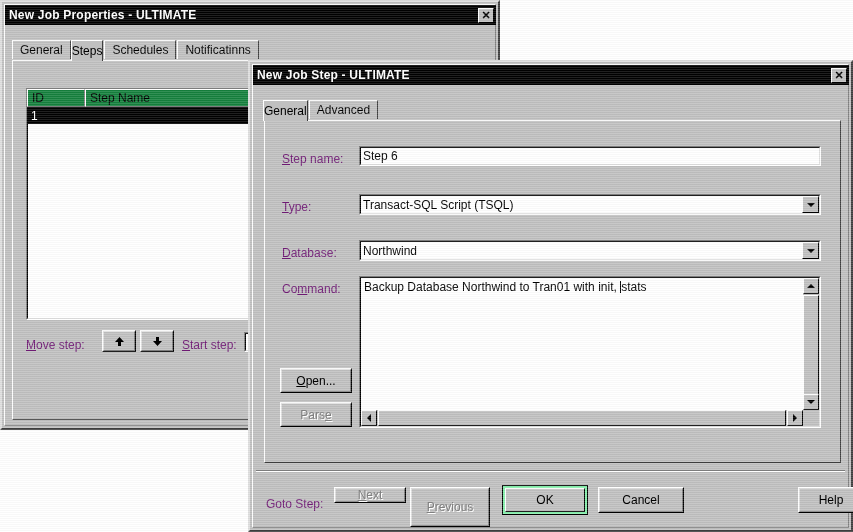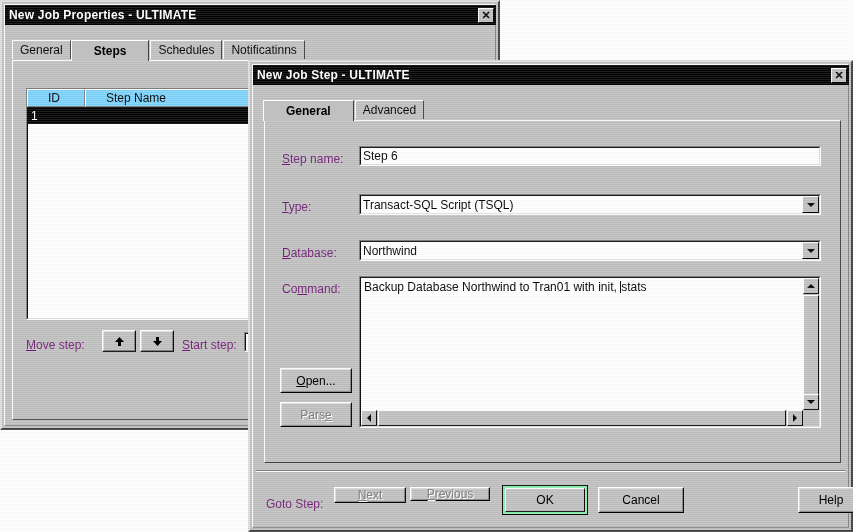--- a/index.html
+++ b/index.html
@@ -97,25 +97,25 @@
     color: #000000;
     display: flex;
     align-items: center;
     box-sizing: border-box;
     white-space: nowrap;
   }
   .tab.active {
     height: 21px;
     background: #c0c0c0;
     border-bottom: none;
-    font-weight: bold;
+    font-weight: normal;
     z-index: 3;
     position: relative;
     margin-left: -1px;
-    padding: 0 22px;
+    padding: 0 0;
   }
 
   .tabpage {
     position: absolute;
     background: #c0c0c0;
     border-top: 1px solid #ffffff;
     border-left: 1px solid #ffffff;
     border-right: 1px solid #3f3f3f;
     border-bottom: 1px solid #3f3f3f;
     box-sizing: border-box;
@@ -201,30 +201,30 @@
   u.acc { text-decoration: underline; }
 
   
   .lv-header {
     position: absolute;
     display: flex;
     height: 18px;
     top: 0; left: 0; right: 0;
   }
   .lv-hcell {
-    background: #7dd3fc;
+    background: #15803d;
     border-top: 1px solid #ffffff;
     border-left: 1px solid #ffffff;
     border-right: 1px solid #808080;
     border-bottom: 1px solid #808080;
     box-sizing: border-box;
     font-size: 12px;
     display: flex;
     align-items: center;
-    padding-left: 20px;
+    padding-left: 4px;
     color: #000000;
   }
   .lv-row-selected {
     position: absolute;
     left: 0; right: 0;
     height: 17px;
     background: #000000;
     color: #ffffff;
     font-size: 12px;
     display: flex;
@@ -484,21 +484,21 @@
     </div>
 
     <div class="sep-line" style="left:6px; right:6px; top:408px;"></div>
 
     <div class="label" style="left:16px; top:435px;">Goto Step:</div>
 
     <div class="btn disabled" style="left:84px; top:425px; width:72px; height:16px;">
       <span class="inner"></span>
       <span class="lbl"><u class="acc">N</u>ext</span>
     </div>
-    <div class="btn disabled" style="left:160px; top:425px; width:80px; height:14px;">
+    <div class="btn disabled" style="left:160px; top:425px; width:80px; height:40px;">
       <span class="inner"></span>
       <span class="lbl"><u class="acc">P</u>revious</span>
     </div>
 
     <div class="btn default-wrap" style="left:252px; top:423px; width:86px; height:30px;">
       <span class="dbtn">
         <span class="lbl">OK</span>
       </span>
     </div>
 

